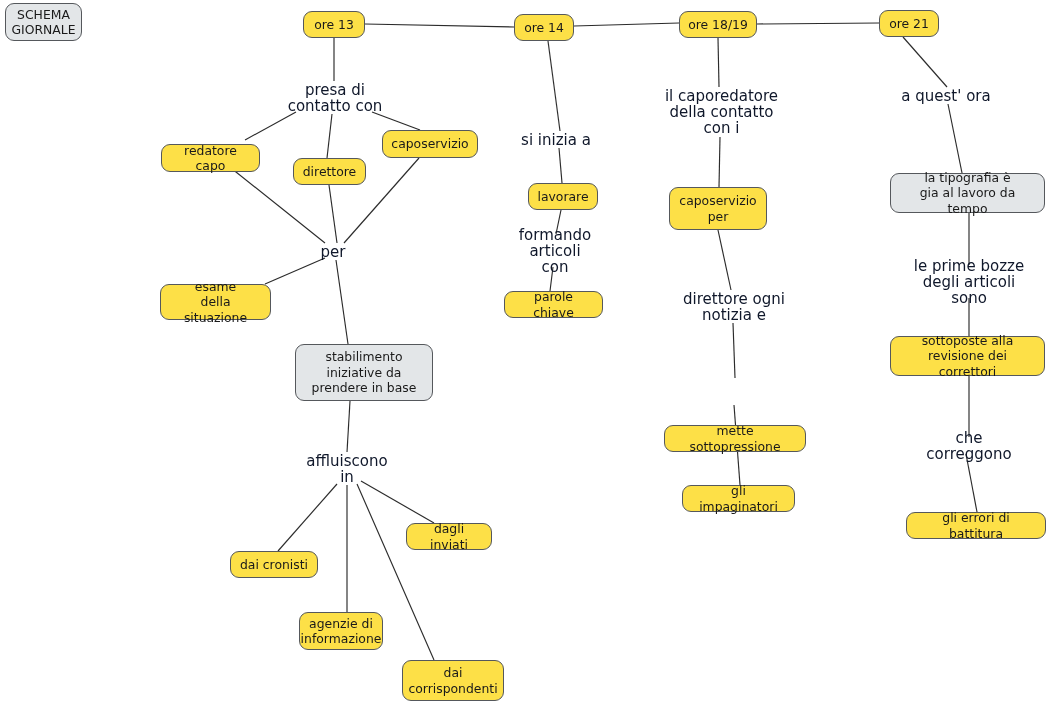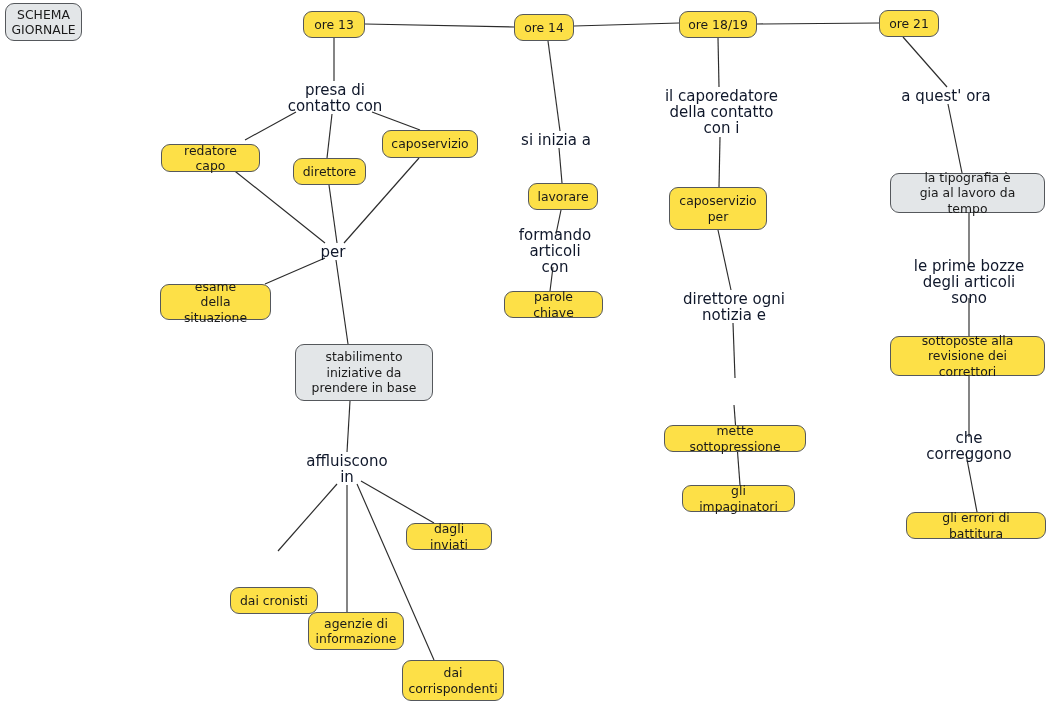--- a/index.html
+++ b/index.html
@@ -105,22 +105,22 @@
       <div class="node" style="left: 679px; top: 11px; width: 78px; height: 27px;">ore 18/19</div>
       <div class="node" style="left: 879px; top: 10px; width: 60px; height: 27px;">ore 21</div>
       <div class="node" style="left: 161px; top: 144px; width: 99px; height: 28px;">redatore capo</div>
       <div class="node" style="left: 293px; top: 158px; width: 73px; height: 27px;">direttore</div>
       <div class="node" style="left: 382px; top: 130px; width: 96px; height: 28px;">caposervizio</div>
       <div class="node" style="left: 160px; top: 284px; width: 111px; height: 36px;">esame
 della situazione</div>
       <div class="node gray" style="left: 295px; top: 344px; width: 138px; height: 57px;">stabilimento
 iniziative da
 prendere in base</div>
-      <div class="node" style="left: 230px; top: 551px; width: 88px; height: 27px; margin-top: 36px;">dai cronisti</div>
-      <div class="node" style="left: 308px; top: 612px; width: 96px; height: 38px;">agenzie di
+      <div class="node" style="left: 230px; top: 551px; width: 88px; height: 27px;">dai cronisti</div>
+      <div class="node" style="left: 299px; top: 612px; width: 84px; height: 38px;">agenzie di
 informazione</div>
       <div class="node" style="left: 402px; top: 660px; width: 102px; height: 41px;">dai
 corrispondenti</div>
       <div class="node" style="left: 406px; top: 523px; width: 86px; height: 27px;">dagli inviati</div>
       <div class="node" style="left: 528px; top: 183px; width: 70px; height: 27px;">lavorare</div>
       <div class="node" style="left: 504px; top: 291px; width: 99px; height: 27px;">parole chiave</div>
       <div class="node" style="left: 669px; top: 187px; width: 98px; height: 43px;">caposervizio
 per</div>
       <div class="node" style="left: 664px; top: 378px; width: 142px; height: 27px; margin-top: 47px;">mette sottopressione</div>
       <div class="node" style="left: 682px; top: 485px; width: 113px; height: 27px;">gli impaginatori</div>

